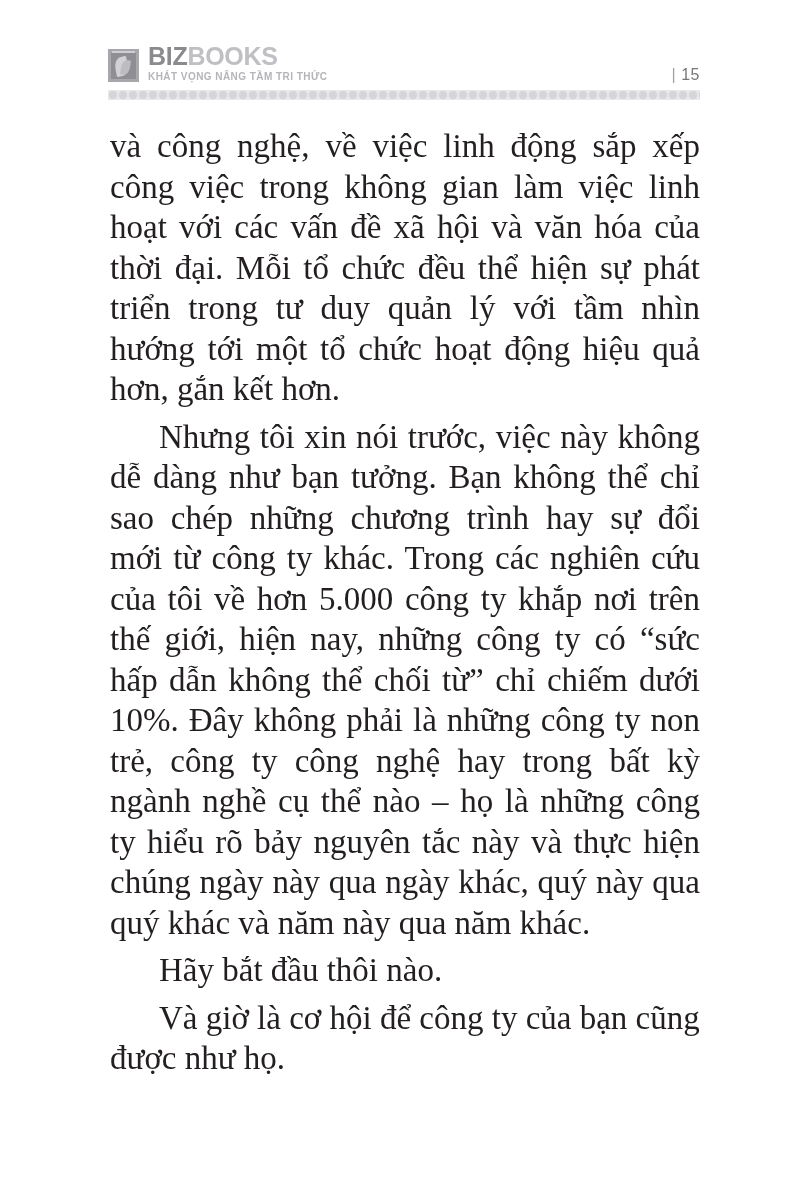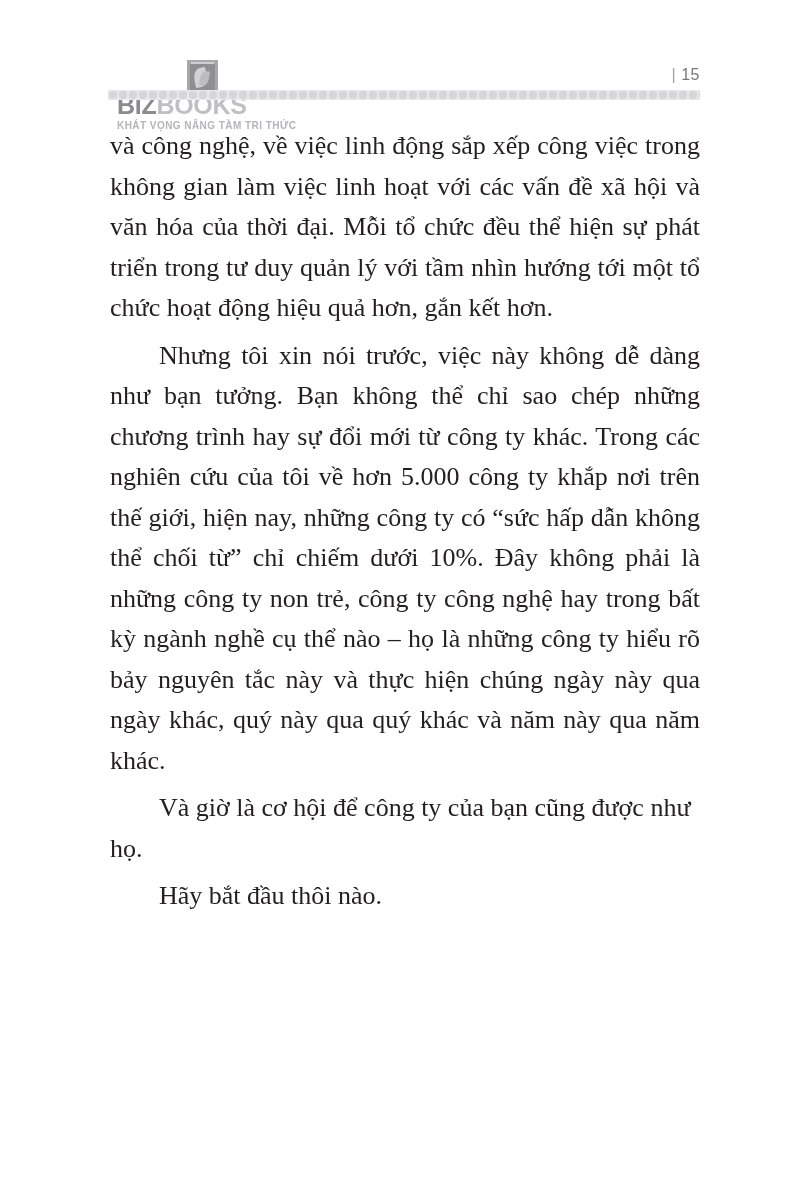--- a/index.html
+++ b/index.html
@@ -20,24 +20,23 @@
   .header {
     position: absolute;
     left: 108px;
     top: 44px;
     width: 592px;
     height: 58px;
   }
   .brand {
     position: absolute;
     left: 0;
-    top: 15px;
+    top: 0;
     display: flex;
-    align-items: center;
-    flex-direction: column;
+    align-items: flex-end;
   }
   .brand-mark {
     width: 31px;
     height: 33px;
     position: relative;
     background: #a8a8ac;
     flex: 0 0 auto;
     margin-top: 1px;
   }
   .brand-mark .mk-inner {
@@ -133,21 +132,21 @@
     background-repeat: repeat-x, no-repeat;
   }
 
   
   .body-text {
     position: absolute;
     left: 110px;
     top: 126px;
     width: 590px;
     color: #231f20;
-    font-size: 26px;
+    font-size: 33px;
     line-height: 40.5px;
     text-align: justify;
     text-justify: inter-word;
   }
   .body-text p {
     margin: 0;
   }
   .body-text p.indent {
     text-indent: 49px;
     margin-top: 7px;
@@ -178,17 +177,17 @@
 
     <div class="folio"><span class="rule">|</span><span>15</span></div>
 
   </div>
 
   <div class="ornament"></div>
 
   <div class="body-text">
     <p>và công nghệ, về việc linh động sắp xếp công việc trong không gian làm việc linh hoạt với các vấn đề xã hội và văn hóa của thời đại. Mỗi tổ chức đều thể hiện sự phát triển trong tư duy quản lý với tầm nhìn hướng tới một tổ chức hoạt động hiệu quả hơn, gắn kết hơn.</p>
     <p class="indent">Nhưng tôi xin nói trước, việc này không dễ dàng như bạn tưởng. Bạn không thể chỉ sao chép những chương trình hay sự đổi mới từ công ty khác. Trong các nghiên cứu của tôi về hơn 5.000 công ty khắp nơi trên thế giới, hiện nay, những công ty có “sức hấp dẫn không thể chối từ” chỉ chiếm dưới 10%. Đây không phải là những công ty non trẻ, công ty công nghệ hay trong bất kỳ ngành nghề cụ thể nào – họ là những công ty hiểu rõ bảy nguyên tắc này và thực hiện chúng ngày này qua ngày khác, quý này qua quý khác và năm này qua năm khác.</p>
+    <p class="indent last-line-left">Hãy bắt đầu thôi nào.</p>
     <p class="indent last-line-left">Và giờ là cơ hội để công ty của bạn cũng được như họ.</p>
-    <p class="indent last-line-left">Hãy bắt đầu thôi nào.</p>
   </div>
 
 </div>
 
 </body></html>

